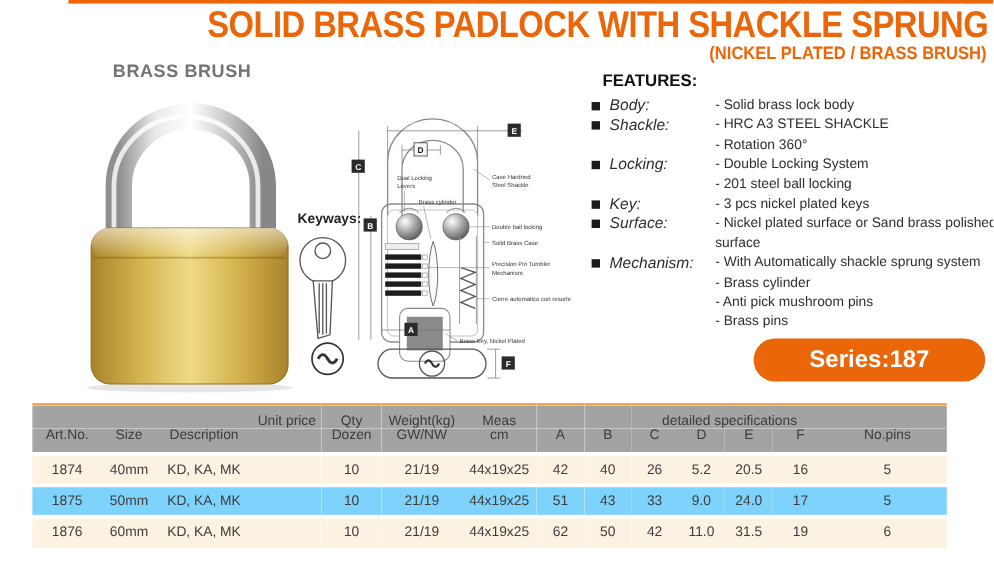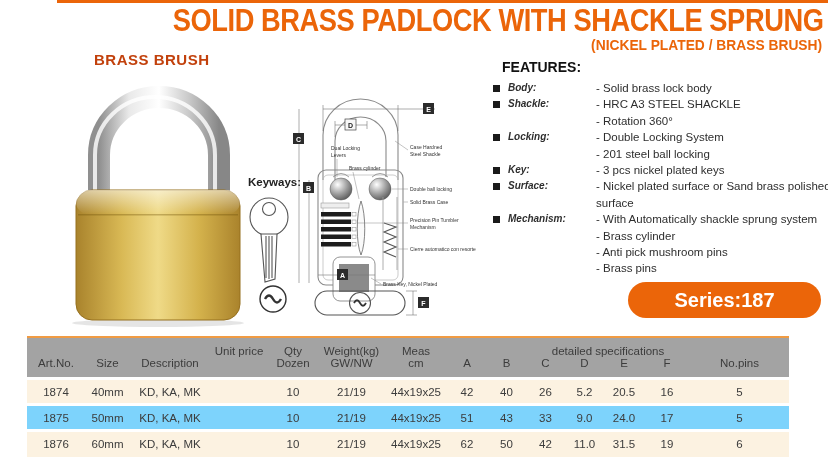--- a/index.html
+++ b/index.html
@@ -8,30 +8,30 @@
 
   .top-bar{position:absolute;left:57px;top:0;width:771px;height:3px;background:#EB6509;}
 
   .title{position:absolute;right:5px;top:3px;white-space:nowrap;color:#EB6509;
          font-weight:bold;font-size:31px;letter-spacing:-0.5px;
          transform:scaleX(0.88);transform-origin:right center;}
   .subtitle{position:absolute;right:6px;top:36px;white-space:nowrap;color:#EB6509;
             font-weight:bold;font-size:15px;transform:scaleX(0.92);transform-origin:right center;}
 
   .finish-label{position:absolute;left:94px;top:51px;font-size:15px;font-weight:bold;
-                color:#c2410c;letter-spacing:0.5px;}
+                color:#737373;letter-spacing:0.5px;}
 
   .padlock-svg{position:absolute;left:62px;top:78px;}
   .diagram-svg{position:absolute;left:245px;top:85px;}
 
   .features{position:absolute;left:486px;top:59px;width:348px;color:#2e2e2e;}
   .features h3{margin:0 0 5px 16px;font-size:14px;font-weight:bold;color:#111;}
   .feature-item{display:flex;align-items:flex-start;}
   .bullet{flex:0 0 7px;width:7px;height:7px;background:#1a1a1a;margin:5px 8px 0 7px;}
-  .feature-label{flex:0 0 88px;font-size:10px;font-weight:bold;font-style:italic;line-height:16.4px;}
+  .feature-label{flex:0 0 88px;font-size:13px;font-weight:normal;font-style:italic;line-height:16.4px;}
   .feature-lines{flex:1;font-size:11.5px;line-height:16.4px;}
 
   .series-badge{position:absolute;left:628px;top:282px;width:193px;height:36px;
                 background:#EB6509;border-radius:18px;display:flex;align-items:center;
                 justify-content:center;color:#fff;font-size:20px;font-weight:bold;}
 
   table.spec{position:absolute;left:27px;top:336px;width:762px;border-collapse:collapse;
              table-layout:fixed;font-size:11.5px;color:#3c3c3c;border-top:2px solid #F09B43;}
   table.spec th{font-weight:normal;}
   table.spec thead tr{background:#a3a3a3;}

